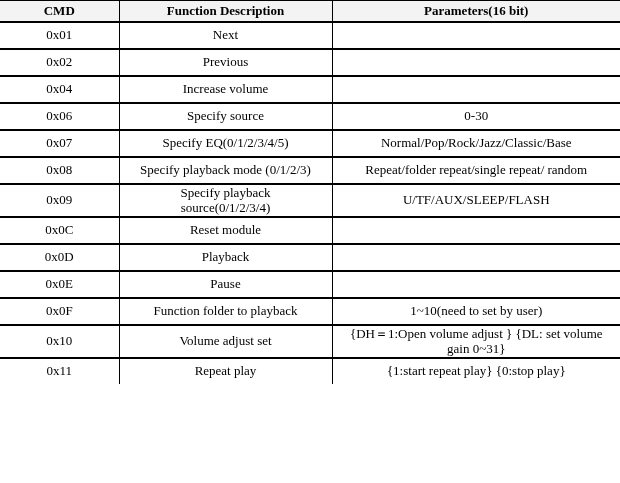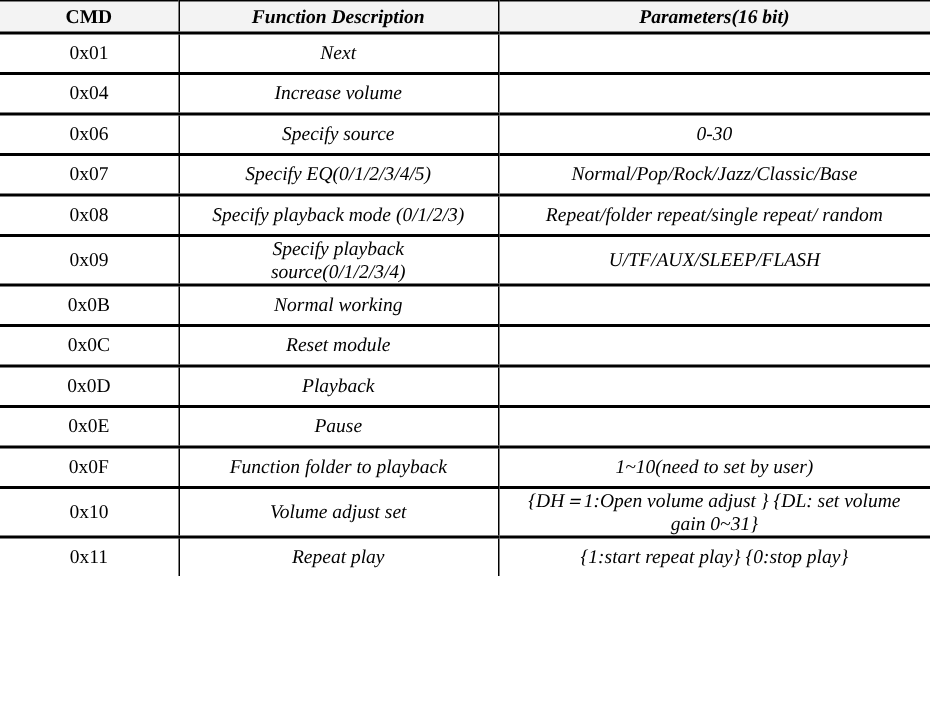--- a/index.html
+++ b/index.html
@@ -29,21 +29,20 @@
     vertical-align: middle;
     font-size: 13px;
     line-height: 1.12;
     padding: 1px 4px;
     border-bottom: 2px solid #000000;
     white-space: pre-line;
     overflow: hidden;
   }
   th + th, td + td {
     border-left: 1px solid #000000;
-    font-style: italic;
   }
   thead th {
     background: #f3f3f3;
     font-weight: bold;
     height: 18px;
     font-size: 13px;
   }
   tbody td {
     height: 23px;
   }
@@ -68,20 +67,25 @@
         <th>Parameters(16 bit)</th>
       </tr>
     </thead>
     <tbody>
         <tr>
           <td>0x01</td>
           <td>Next</td>
           <td></td>
         </tr>
         <tr>
+          <td>0x02</td>
+          <td>Previous</td>
+          <td></td>
+        </tr>
+        <tr>
           <td>0x04</td>
           <td>Increase volume</td>
           <td></td>
         </tr>
         <tr>
           <td>0x06</td>
           <td>Specify source</td>
           <td>0-30</td>
         </tr>
         <tr>
@@ -92,25 +96,20 @@
         <tr>
           <td>0x08</td>
           <td>Specify playback mode (0/1/2/3)</td>
           <td>Repeat/folder repeat/single repeat/ random</td>
         </tr>
         <tr>
           <td>0x09</td>
           <td>Specify playback
 source(0/1/2/3/4)</td>
           <td>U/TF/AUX/SLEEP/FLASH</td>
-        </tr>
-        <tr>
-          <td>0x0B</td>
-          <td>Normal working</td>
-          <td></td>
         </tr>
         <tr>
           <td>0x0C</td>
           <td>Reset module</td>
           <td></td>
         </tr>
         <tr>
           <td>0x0D</td>
           <td>Playback</td>
           <td></td>

